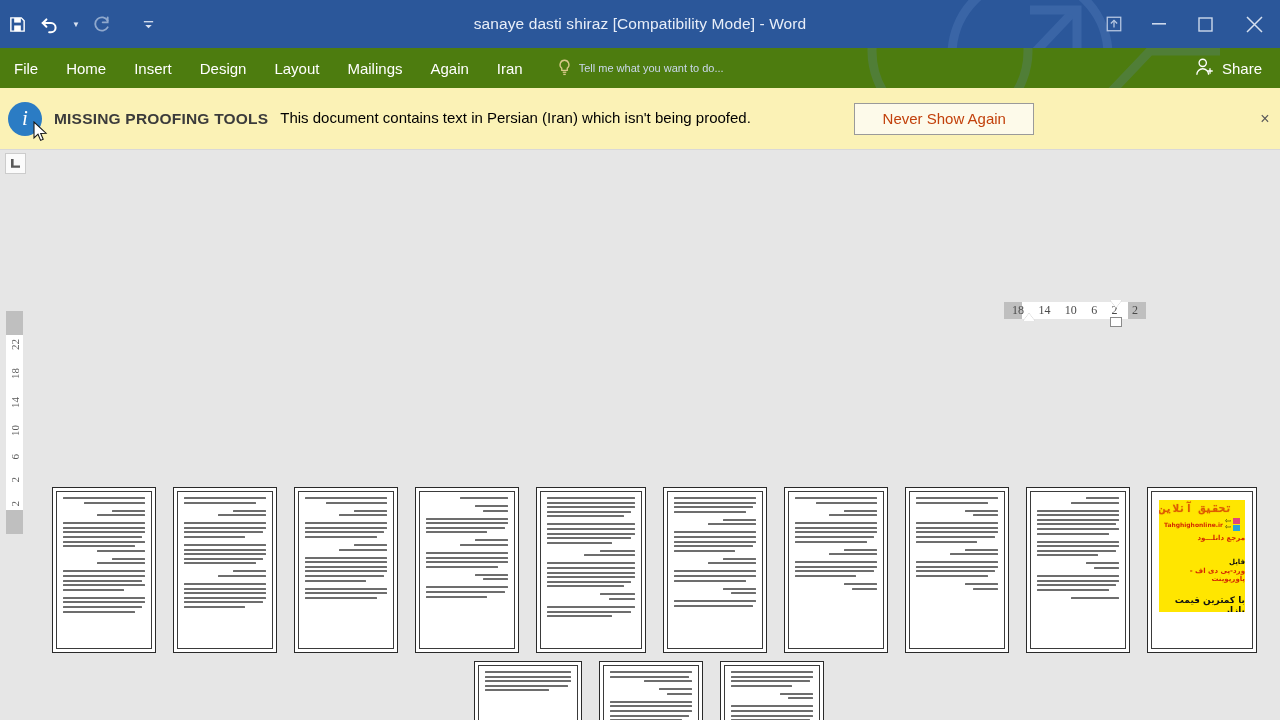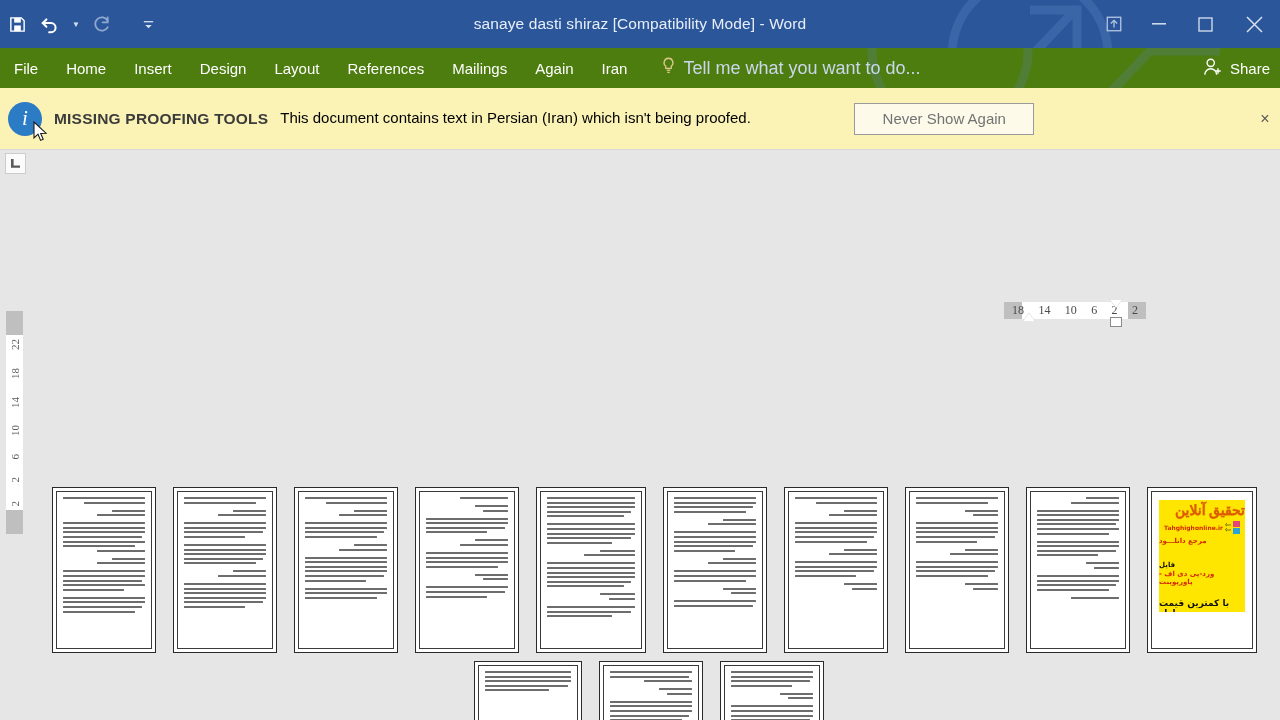--- a/index.html
+++ b/index.html
@@ -72,24 +72,24 @@
     padding: 0 14px;
     display: flex; align-items: center;
     color: #ffffff; font-size: 15px;
     white-space: nowrap;
   }
   .tab:first-child { padding-left: 24px; padding-right: 22px; }
   .tellme {
     position: relative;
     display: flex; align-items: center; gap: 7px;
     margin-left: 20px;
-    color: #cbd8ec; font-size: 18px;
+    color: #cbd8ec; font-size: 11px;
   }
   .share {
-    position: absolute; right: 0; top: 0; height: 40px;
+    position: absolute; right: 8px; top: 0; height: 40px;
     display: flex; align-items: center; gap: 7px;
     padding: 0 10px;
     color: #ffffff; font-size: 15px;
   }
 
   
   .notify {
     position: relative;
     height: 62px;
     background: #fbf2b6;
@@ -111,21 +111,21 @@
   }
   .notify-msg {
     margin-left: 12px;
     font-size: 15px; color: #000000; line-height: 1.52;
     width: 510px; flex: none;
   }
   .notify-btn {
     margin-left: 64px;
     width: 180px; height: 32px;
     background: #fdfaea; border: 1px solid #9a9a9a;
-    font-size: 15px; color: #737373;
+    font-size: 15px; color: #c2410c;
     display: flex; align-items: center; justify-content: center;
     flex: none;
   }
   .notify-close {
     position: absolute; right: 5px; top: 50%; transform: translateY(-50%);
     width: 20px; height: 20px;
     display: flex; align-items: center; justify-content: center;
     color: #5a5a5a; font-size: 16px;
   }
 
@@ -246,39 +246,39 @@
     padding-top: 8px;
   }
   .ad-box {
     width: 86px; height: 112px;
     background: #ffe600;
     position: relative;
     overflow: hidden;
     padding-top: 4px;
   }
   .ad-l1 {
-    text-align: right; color: #e05a00; font-size: 14px; font-weight: bold;
-    font-family: Liberation Serif, serif;
+    text-align: left; color: #e05a00; font-size: 11px; font-weight: bold;
+    font-family: Liberation Mono, monospace;
     letter-spacing: -.5px; line-height: 1.05; direction: rtl;
     text-shadow: 0 0 1px rgba(180,60,0,.5);
   }
   .ad-url {
     display: flex; align-items: center; justify-content: center; gap: 2px;
     margin-top: 2px;
   }
   .ad-url-text {
     color: #d42a00; font-size: 6px; font-weight: bold;
     font-family: "DejaVu Sans", sans-serif;
   }
   .ad-arrows { color: #111; font-size: 7px; line-height: .8; }
   .ad-chips { display: flex; flex-direction: column; gap: 1px; }
   .ad-chip { width: 7px; height: 6px; background: #e0457b; }
   .ad-chip.b { background: #2ba3d8; }
   .ad-l2, .ad-l3, .ad-l4, .ad-l5 {
-    text-align: left; direction: rtl; font-family: "DejaVu Sans", sans-serif;
+    text-align: right; direction: rtl; font-family: "DejaVu Sans", sans-serif;
     line-height: 1.15;
   }
   .ad-l2 { color: #d42a00; font-size: 7px; font-weight: bold; margin-top: 3px; }
   .ad-l3 { color: #111; font-size: 7px; font-weight: bold; margin-top: 16px; }
   .ad-l4 { color: #d42a00; font-size: 7px; font-weight: bold; margin-top: 1px; }
   .ad-l5 { color: #111; font-size: 9px; font-weight: bold; margin-top: 12px; }
   .ad-phone {
     margin-top: 2px; display: flex; align-items: baseline; justify-content: center; gap: 2px;
     direction: rtl;
   }
@@ -370,21 +370,20 @@
       <circle cx="150" cy="95" r="78"></circle>
       <path d="M250 200 L350 95 L420 95"></path>
     </g>
   </svg>
 
   <div class="tab">File</div>
   <div class="tab">Home</div>
   <div class="tab">Insert</div>
   <div class="tab">Design</div>
   <div class="tab">Layout</div>
-  <div class="tab">References</div>
   <div class="tab">Mailings</div>
   <div class="tab">Again</div>
   <div class="tab">Iran</div>
 
   <div class="tellme">
     <span>
       <svg width="15" height="17" viewBox="0 0 15 18" fill="none" stroke="#d9c98a" stroke-width="1.4">
         <path d="M7.5 1.3 a4.7 4.7 0 0 0 -2.9 8.4 V12 h5.8 V9.7 A4.7 4.7 0 0 0 7.5 1.3z"></path>
         <path d="M5.6 14 h3.8"></path>
           <path d="M6.2 16.3 h2.6"></path>

